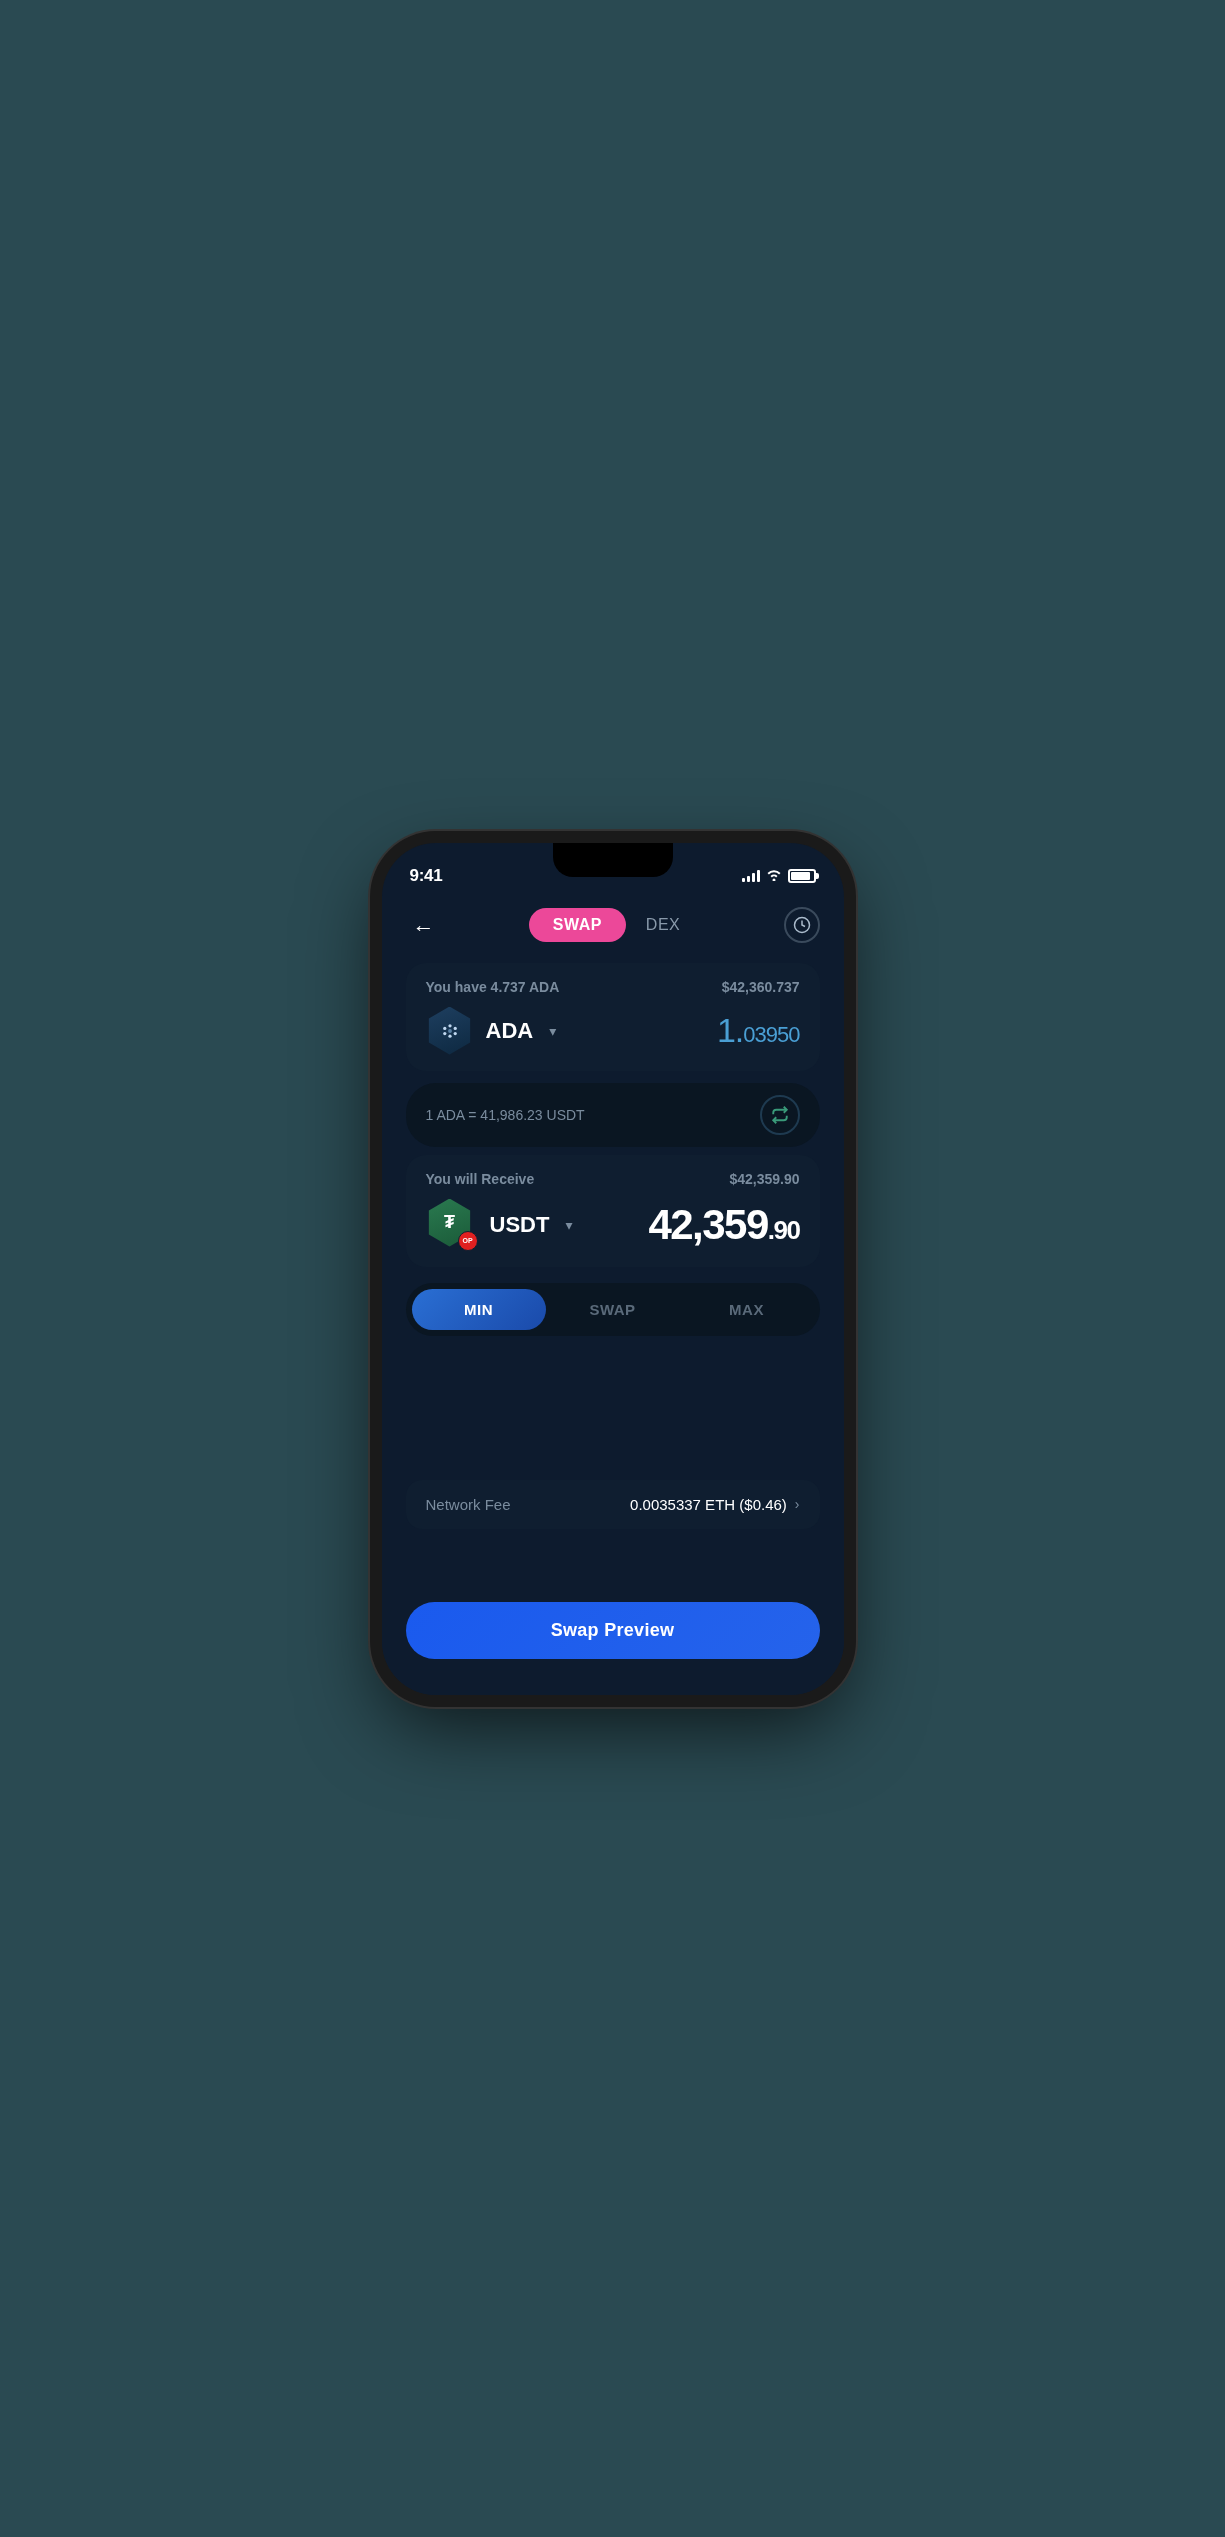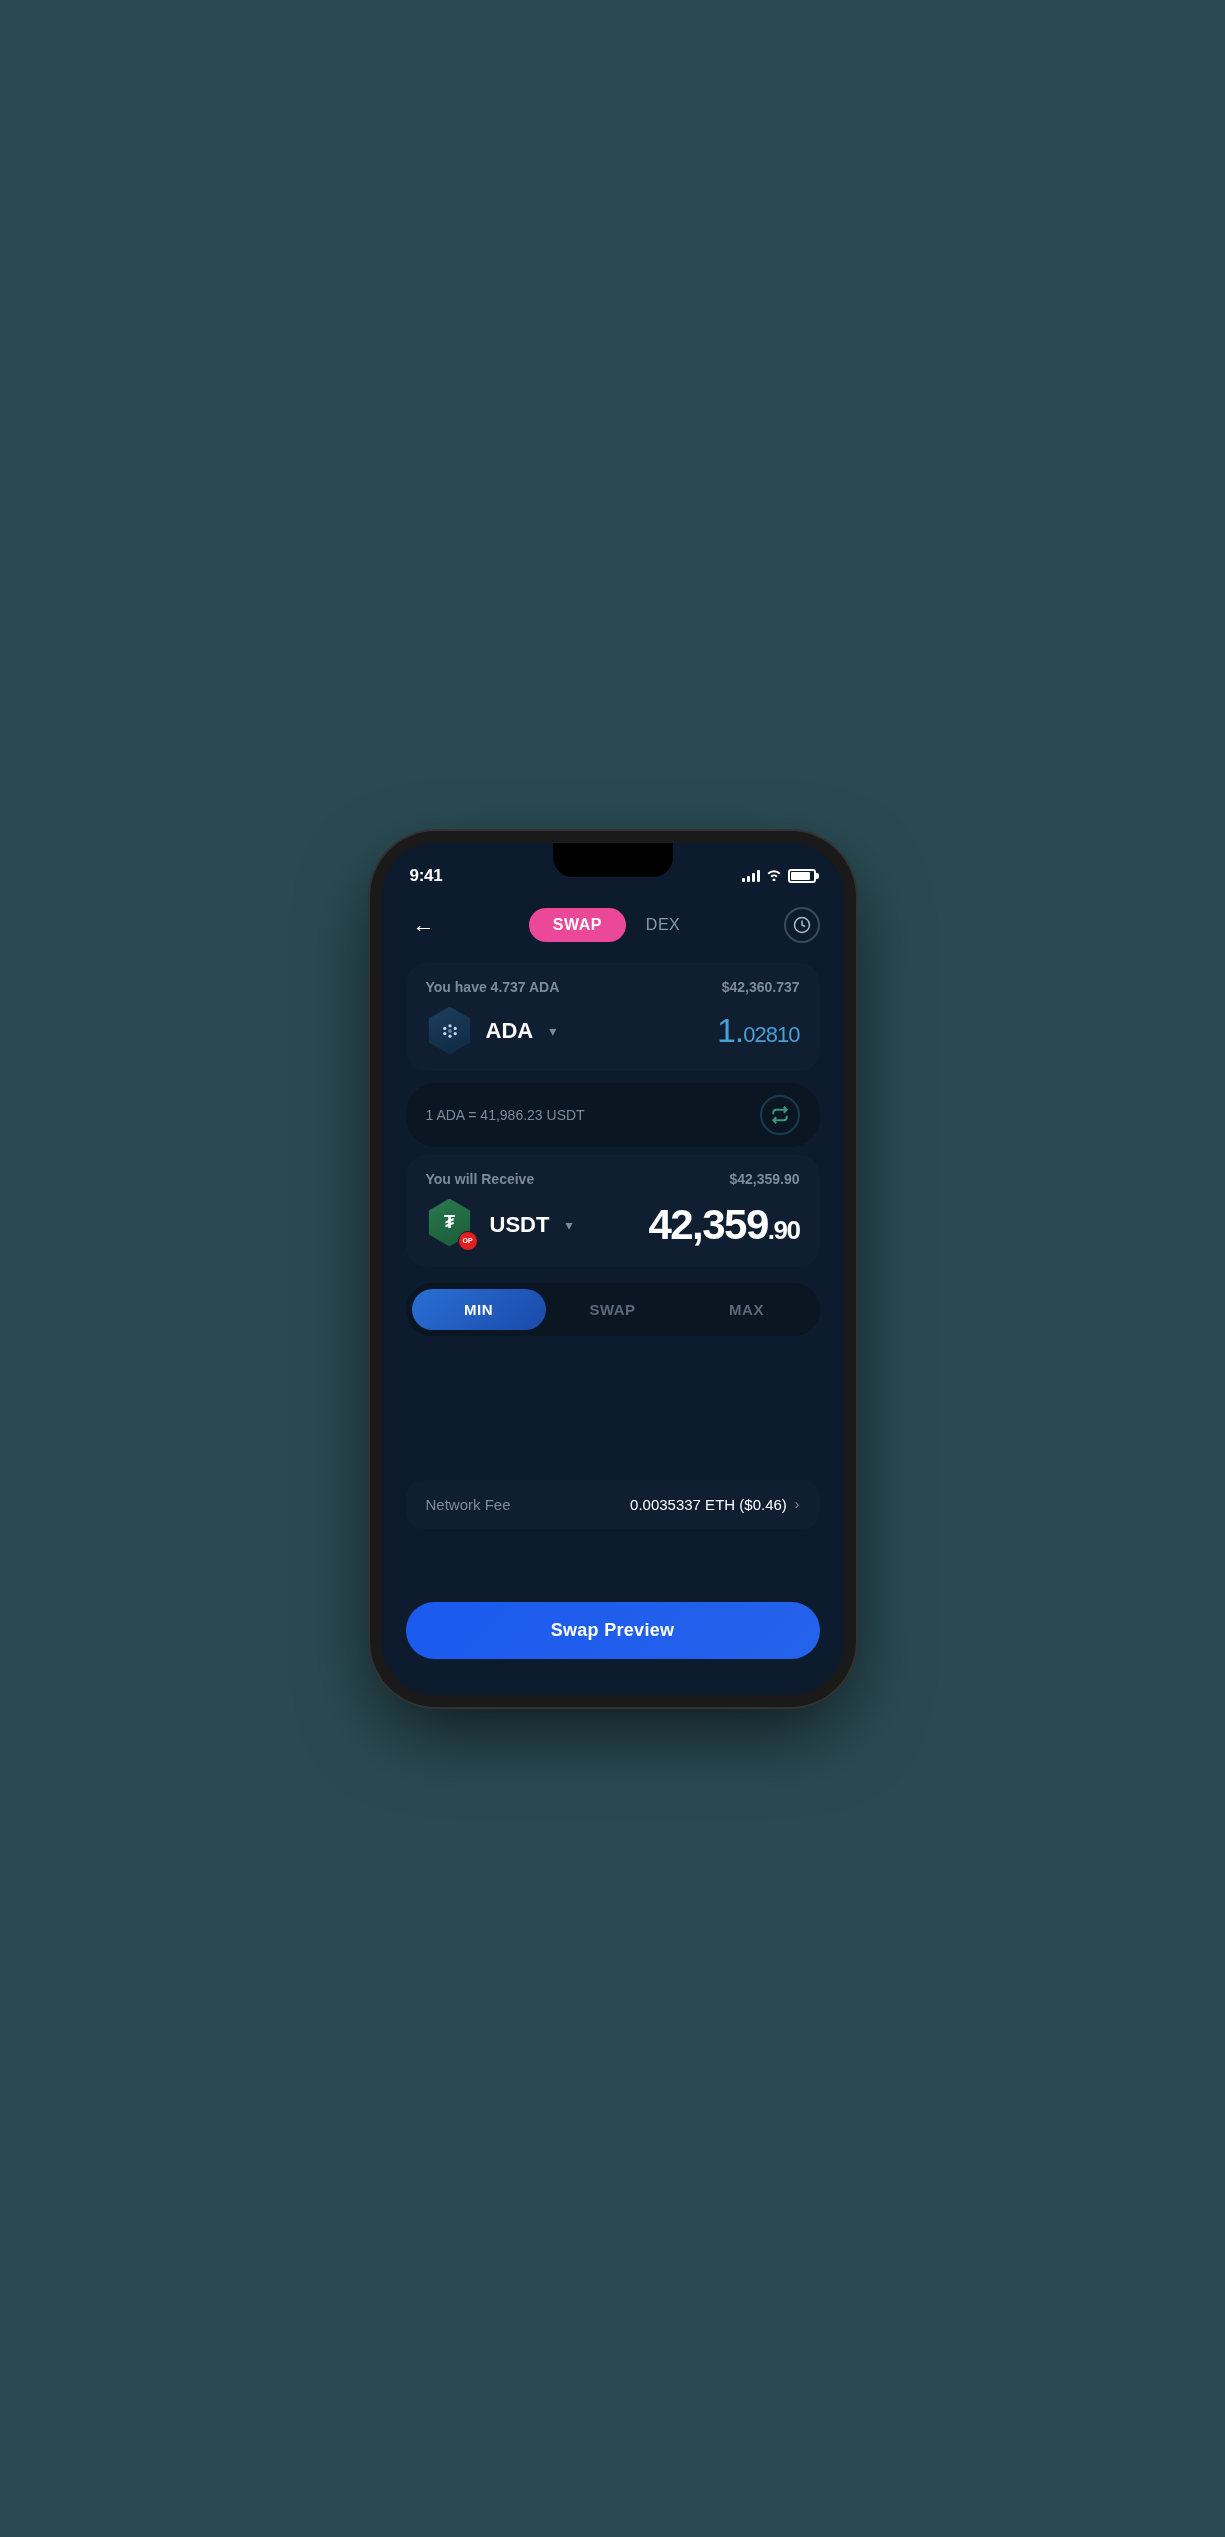--- a/index.html
+++ b/index.html
@@ -482,21 +482,21 @@
               <circle cx="20" cy="28" r="2.5" fill="#c0d8f0"></circle>
               <circle cx="12" cy="24" r="2.5" fill="#c0d8f0"></circle>
               <circle cx="12" cy="16" r="2.5" fill="#c0d8f0"></circle>
               <circle cx="20" cy="20" r="3" fill="#8ab8e0" opacity="0.6"></circle>
             </svg>
           </div>
           <span class="token-name">ADA</span>
           <span class="chevron-down">▾</span>
         </div>
         <div class="token-amount">
-          <span class="amount-int">1.</span><span class="amount-dec">02810</span>
+          <span class="amount-int">1.</span><span class="amount-dec">03950</span>
         </div>
       </div>
     </div>
 
     <div class="rate-row">
       <span class="rate-text">1 ADA = 41,986.23 USDT</span>
       <div class="swap-icon-btn">
         <svg width="18" height="18" viewBox="0 0 24 24" fill="none" stroke="#3a9a7a" stroke-width="2.5">
           <polyline points="17 1 21 5 17 9"></polyline>
           <path d="M3 11V9a4 4 0 014-4h14"></path>

